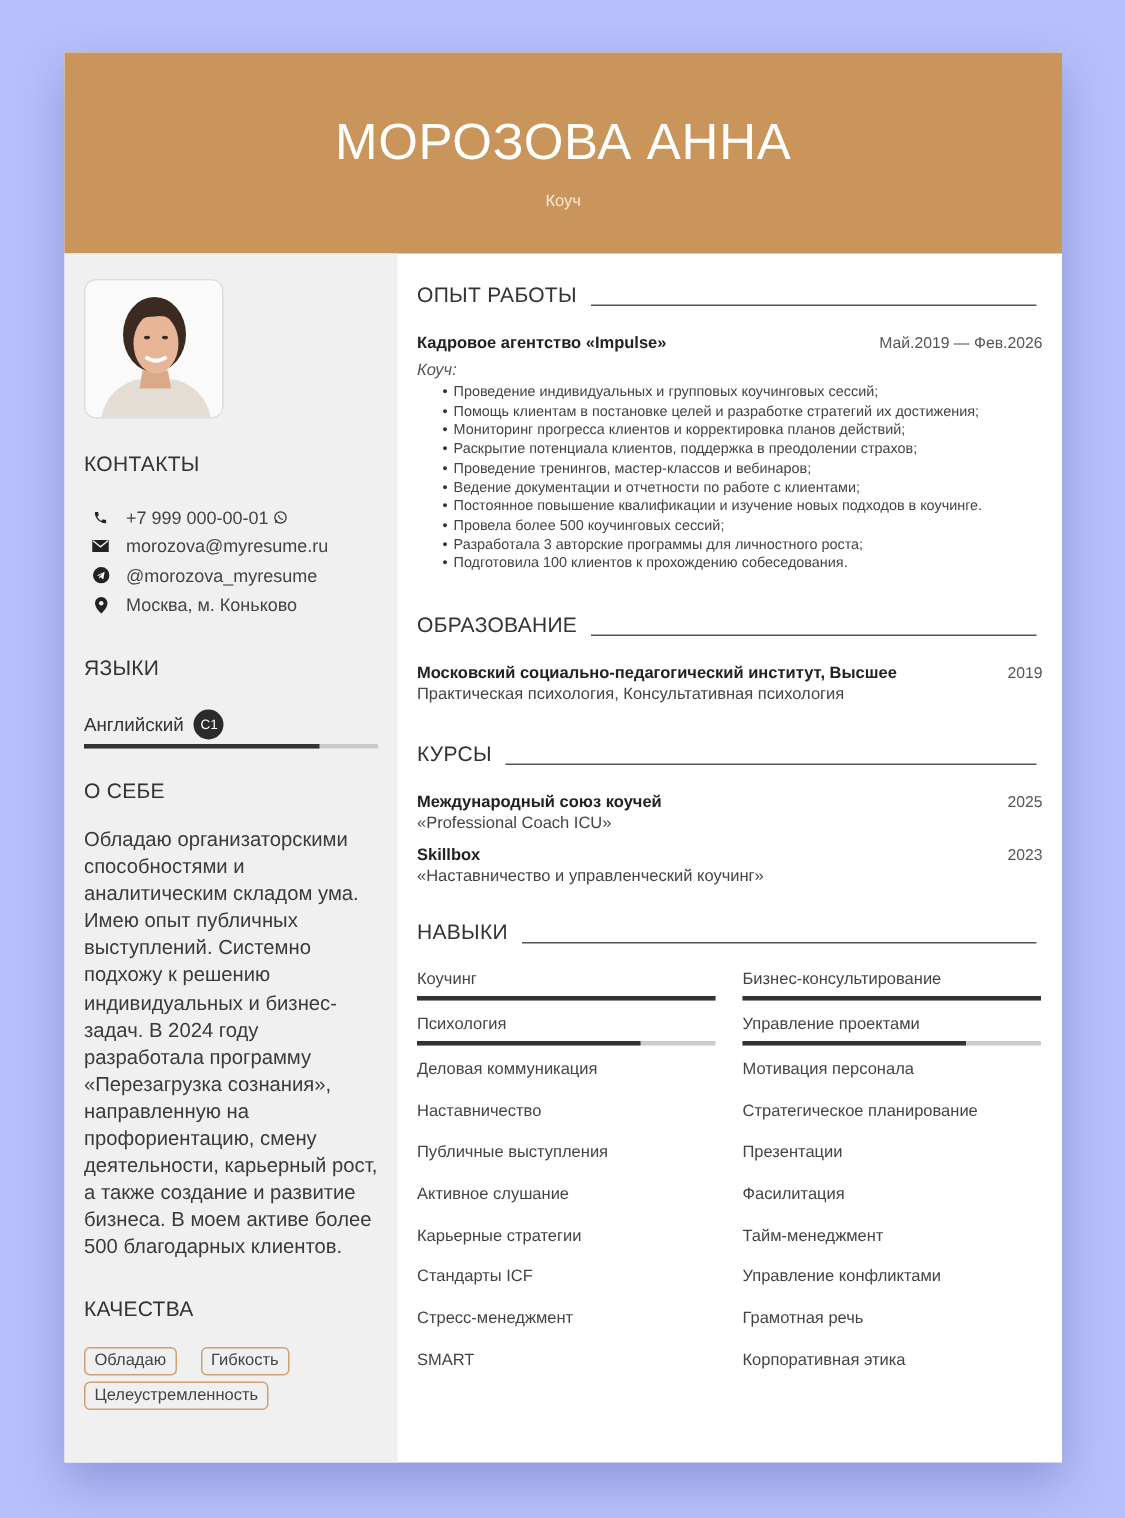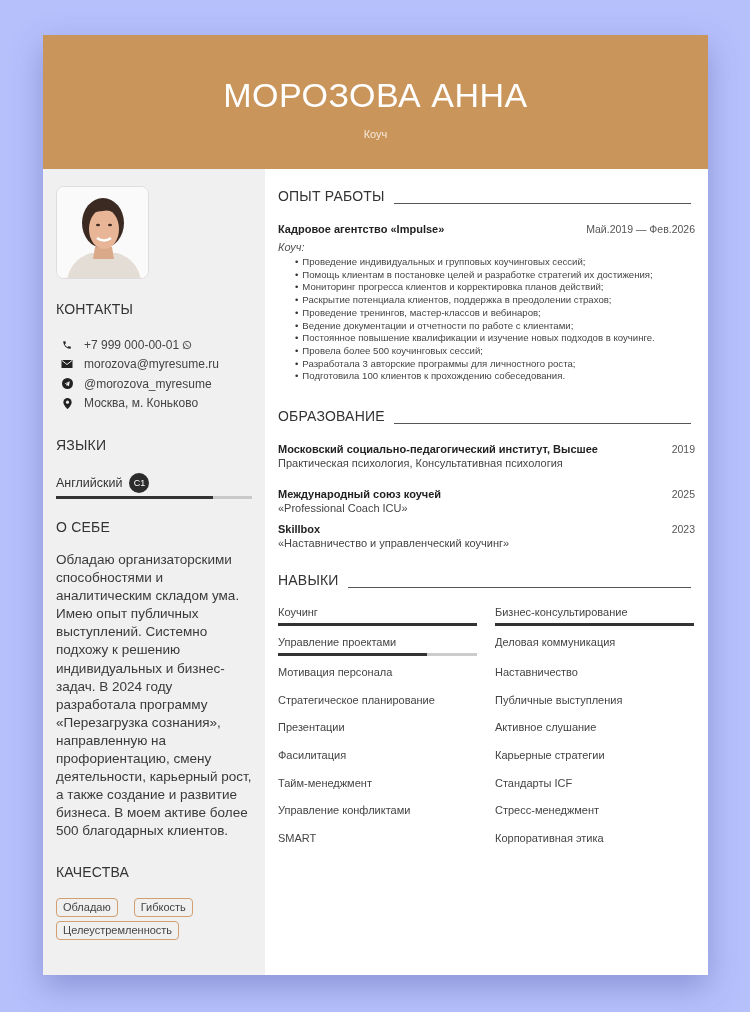--- a/index.html
+++ b/index.html
@@ -252,20 +252,24 @@
       <span class="line"></span>
     </div>
     <div style="margin-top:19px;">
       <div class="entry-head">
         <span class="t">Московский социально-педагогический институт, Высшее</span>
         <span class="y">2019</span>
       </div>
       <div class="entry-sub">Практическая психология, Консультативная психология</div>
     </div>
 
+    <div class="sec-h" style="margin-top:25px;">
+      <span>КУРСЫ</span>
+      <span class="line"></span>
+    </div>
     <div style="margin-top:19px;">
       <div class="entry-head">
         <span class="t">Международный союз коучей</span>
         <span class="y">2025</span>
       </div>
       <div class="entry-sub">«Professional Coach ICU»</div>
     </div>
     <div style="margin-top:9px;">
       <div class="entry-head">
         <span class="t">Skillbox</span>
@@ -282,20 +286,26 @@
       <div class="skill has-bar">
           <div>Коучинг</div>
           <div class="sbar">
             <div class="f" style="width:100%"></div>
           </div>
         </div>
       <div class="skill has-bar">
           <div>Бизнес-консультирование</div>
           <div class="sbar">
             <div class="f" style="width:100%"></div>
+          </div>
+        </div>
+      <div class="skill has-bar">
+          <div>Психология</div>
+          <div class="sbar">
+            <div class="f" style="width:75%"></div>
           </div>
         </div>
       <div class="skill has-bar">
           <div>Управление проектами</div>
           <div class="sbar">
             <div class="f" style="width:75%"></div>
           </div>
         </div>
       <div class="skill">Деловая коммуникация</div>
       <div class="skill">Мотивация персонала</div>
@@ -303,17 +313,18 @@
       <div class="skill">Стратегическое планирование</div>
       <div class="skill">Публичные выступления</div>
       <div class="skill">Презентации</div>
       <div class="skill">Активное слушание</div>
       <div class="skill">Фасилитация</div>
       <div class="skill">Карьерные стратегии</div>
       <div class="skill">Тайм-менеджмент</div>
       <div class="skill">Стандарты ICF</div>
       <div class="skill">Управление конфликтами</div>
       <div class="skill">Стресс-менеджмент</div>
+      <div class="skill">Грамотная речь</div>
       <div class="skill">SMART</div>
       <div class="skill">Корпоративная этика</div>
     </div>
   </div>
 </div>
 
 </body></html>

